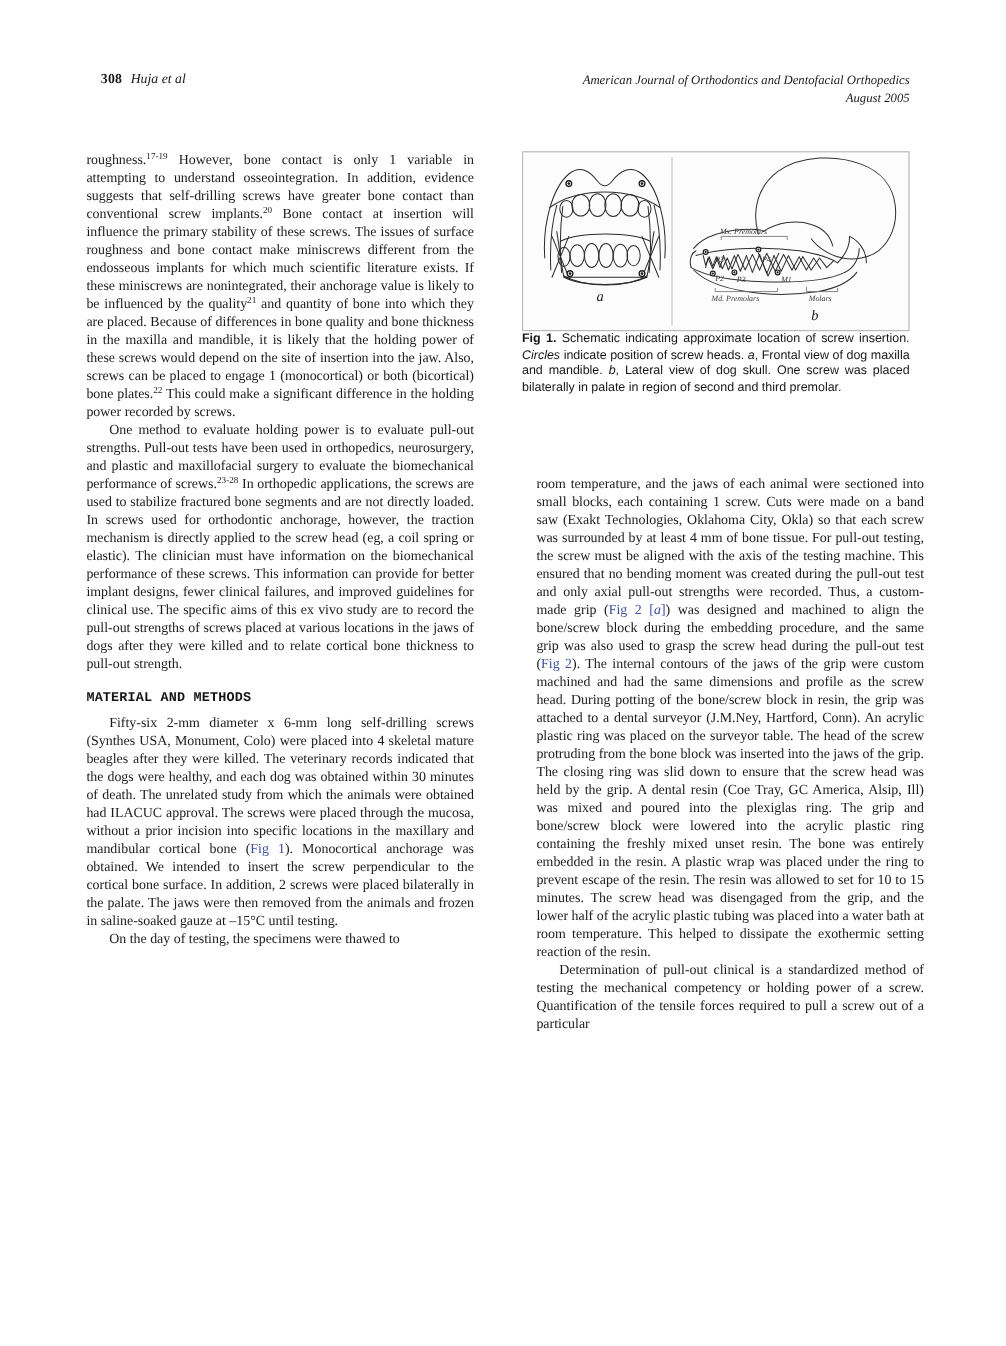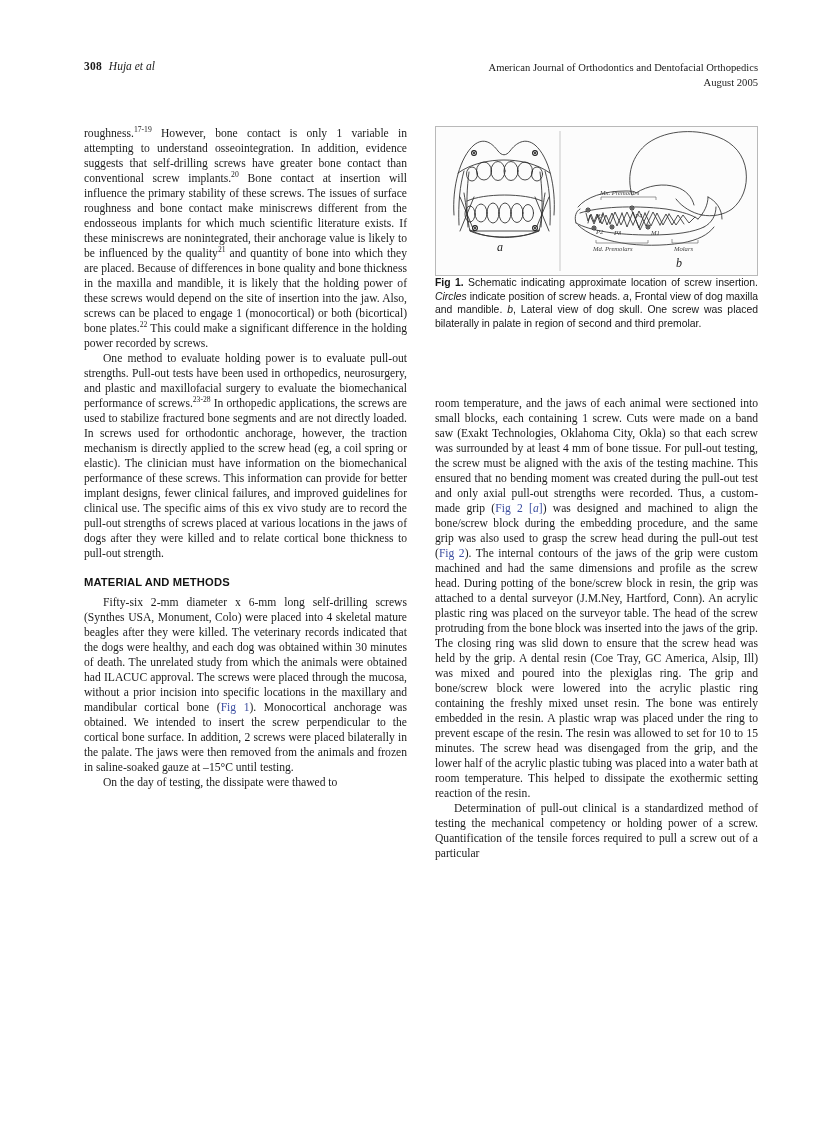--- a/index.html
+++ b/index.html
@@ -43,54 +43,55 @@
     font-weight: bold;
     font-style: normal;
     margin-right: 7px;
     letter-spacing: 0.2px;
   }
   .runhead-left .authors {
     font-style: italic;
   }
   .runhead-right {
     text-align: right;
+    font-style: italic;
     font-size: 10.6px;
     line-height: 1.42;
     white-space: nowrap;
   }
 
   
   .col {
     position: absolute;
     width: 323px;
     font-size: 11.6px;
     line-height: 1.295;
     text-align: justify;
     text-justify: inter-word;
     hyphens: none;
   }
-  .col-left  { left: 84px;  top: 126px; }
-  .col-right { left: 435px; top: 396px; }
+  .col-left  { left: 72px;  top: 126px; }
+  .col-right { left: 447px; top: 396px; }
 
   .col p {
     margin: 0;
     text-indent: 19px;
   }
   .col p.noindent { text-indent: 0; }
 
   sup {
     font-size: 0.66em;
     vertical-align: super;
     line-height: 0;
   }
   .figref { color: #3d4fa1; }
   .ital { font-style: italic; }
 
   h2.section-head {
-    font-family: Liberation Sans, sans-serif;
+    font-family: Liberation Mono, monospace;
     font-size: 11.2px;
     font-weight: bold;
     letter-spacing: 0.15px;
     margin: 14px 0 5px 0;
     text-align: left;
     color: #141414;
   }
 
   
   .figure-block {
@@ -134,21 +135,21 @@
   </div>
 
   <div class="col col-left">
     <div>
         <p class="noindent">roughness.<sup>17-19</sup> However, bone contact is only 1 variable in attempting to understand osseointegration. In addition, evidence suggests that self-drilling screws have greater bone contact than conventional screw implants.<sup>20</sup> Bone contact at insertion will influence the primary stability of these screws. The issues of surface roughness and bone contact make miniscrews different from the endosseous implants for which much scientific literature exists. If these miniscrews are nonintegrated, their anchorage value is likely to be influenced by the quality<sup>21</sup> and quantity of bone into which they are placed. Because of differences in bone quality and bone thickness in the maxilla and mandible, it is likely that the holding power of these screws would depend on the site of insertion into the jaw. Also, screws can be placed to engage 1 (monocortical) or both (bicortical) bone plates.<sup>22</sup> This could make a significant difference in the holding power recorded by screws.</p>
         <p>One method to evaluate holding power is to evaluate pull-out strengths. Pull-out tests have been used in orthopedics, neurosurgery, and plastic and maxillofacial surgery to evaluate the biomechanical performance of screws.<sup>23-28</sup> In orthopedic applications, the screws are used to stabilize fractured bone segments and are not directly loaded. In screws used for orthodontic anchorage, however, the traction mechanism is directly applied to the screw head (eg, a coil spring or elastic). The clinician must have information on the biomechanical performance of these screws. This information can provide for better implant designs, fewer clinical failures, and improved guidelines for clinical use. The specific aims of this ex vivo study are to record the pull-out strengths of screws placed at various locations in the jaws of dogs after they were killed and to relate cortical bone thickness to pull-out strength.</p>
       </div>
     <h2 class="section-head">MATERIAL AND METHODS</h2>
     <div>
         <p>Fifty-six 2-mm diameter x 6-mm long self-drilling screws (Synthes USA, Monument, Colo) were placed into 4 skeletal mature beagles after they were killed. The veterinary records indicated that the dogs were healthy, and each dog was obtained within 30 minutes of death. The unrelated study from which the animals were obtained had ILACUC approval. The screws were placed through the mucosa, without a prior incision into specific locations in the maxillary and mandibular cortical bone (<span class="figref">Fig 1</span>). Monocortical anchorage was obtained. We intended to insert the screw perpendicular to the cortical bone surface. In addition, 2 screws were placed bilaterally in the palate. The jaws were then removed from the animals and frozen in saline-soaked gauze at –15°C until testing.</p>
-        <p>On the day of testing, the dissipate were thawed to</p>
+        <p>On the day of testing, the specimens were thawed to</p>
       </div>
   </div>
 
   <div class="figure-block">
     <div class="figure-frame">
       <svg width="321" height="148" viewBox="0 0 321 148" xmlns="http://www.w3.org/2000/svg">
         <rect x="0" y="0" width="321" height="148" fill="#fcfcfc"></rect>
 
         <line x1="124" y1="4" x2="124" y2="144" stroke="#c8c8c8" stroke-width="1"></line>
 

